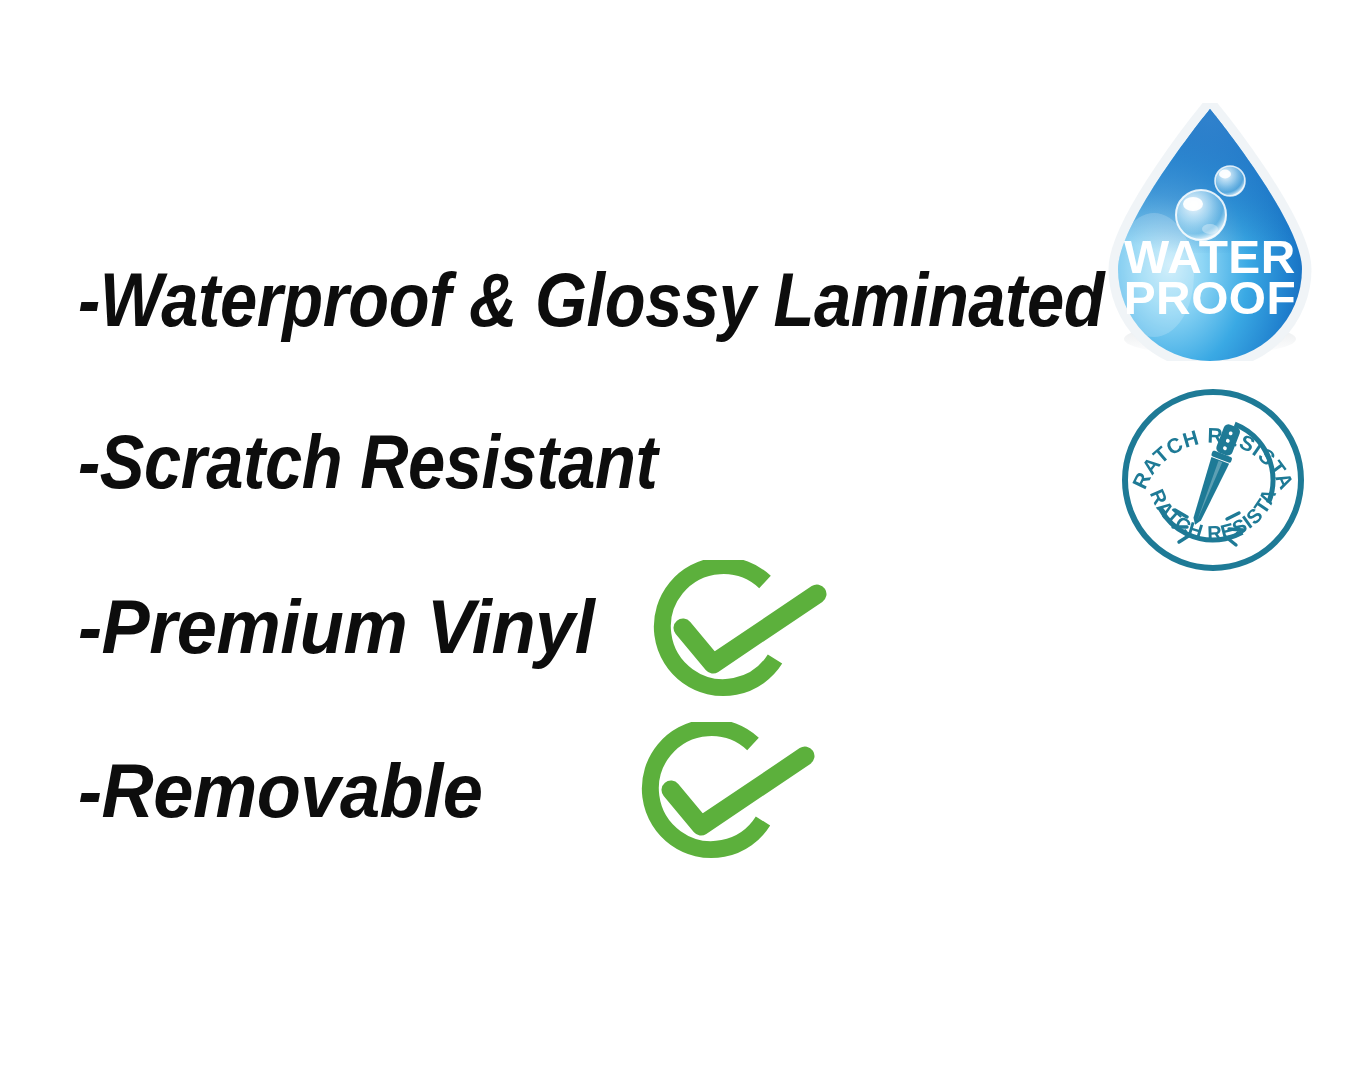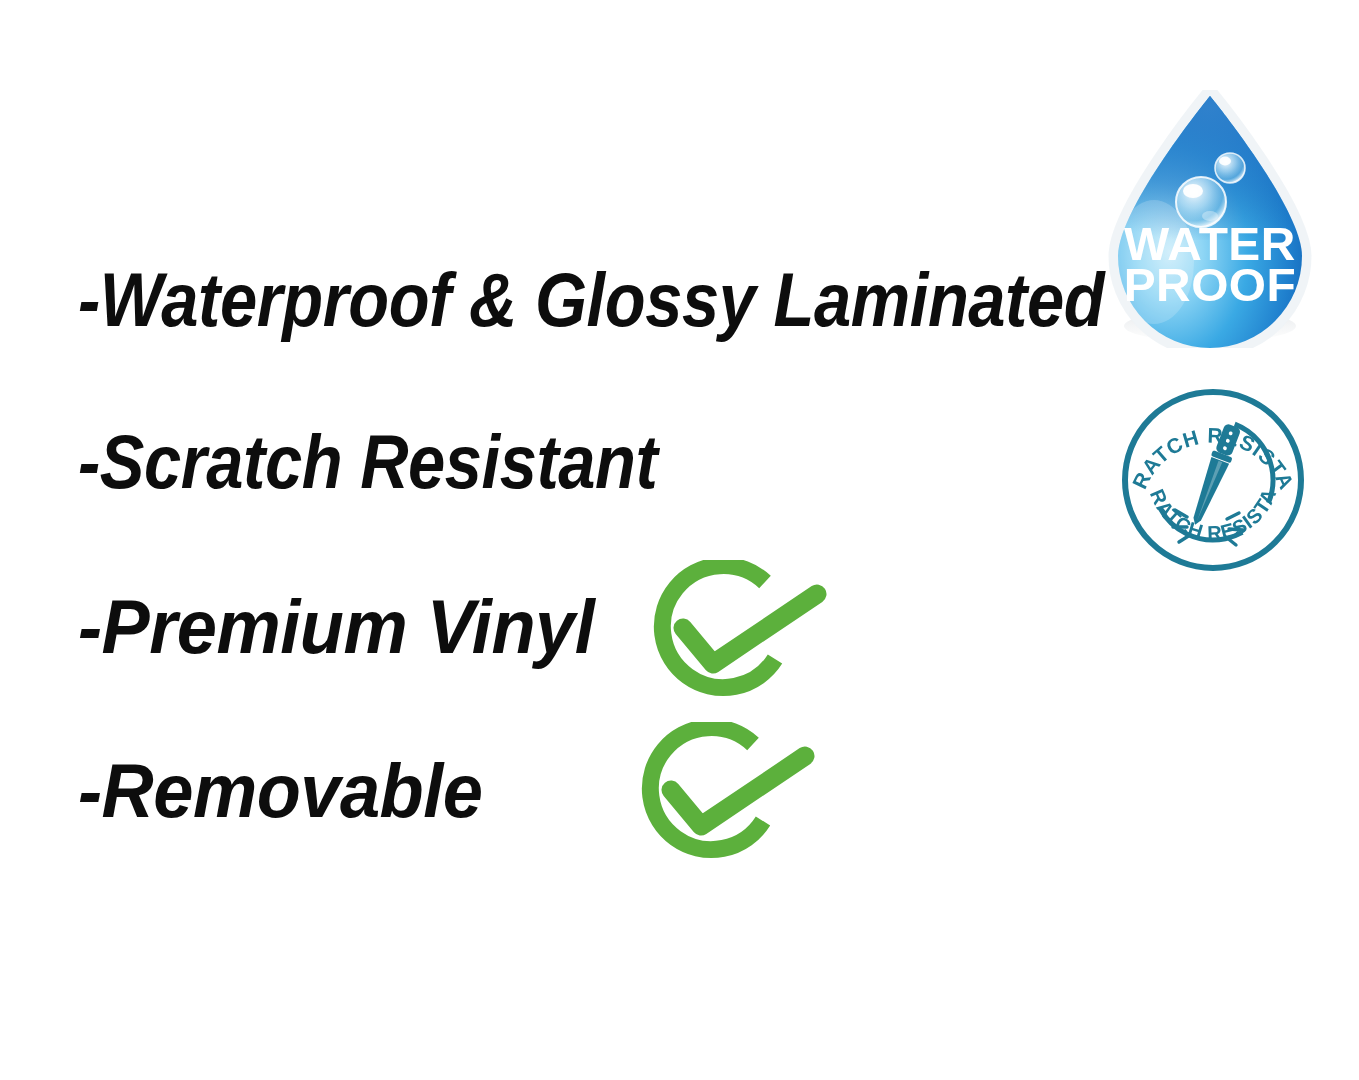--- a/index.html
+++ b/index.html
@@ -44,21 +44,21 @@
   }
   #line-0 { top: 262px;  font-size: 76px; }
   #line-1 { top: 424px;  font-size: 76px; }
   #line-2 { top: 589px;  font-size: 76px; }
   #line-3 { top: 753px;  font-size: 76px; }
 
   
   #waterproof-badge {
     position: absolute;
     left: 1106px;
-    top: 90px;
+    top: 103px;
     width: 208px;
     height: 258px;
   }
   #waterproof-badge svg { display: block; width: 100%; height: 100%; }
 
   
   #scratch-badge {
     position: absolute;
     left: 1117px;
     top: 386px;

